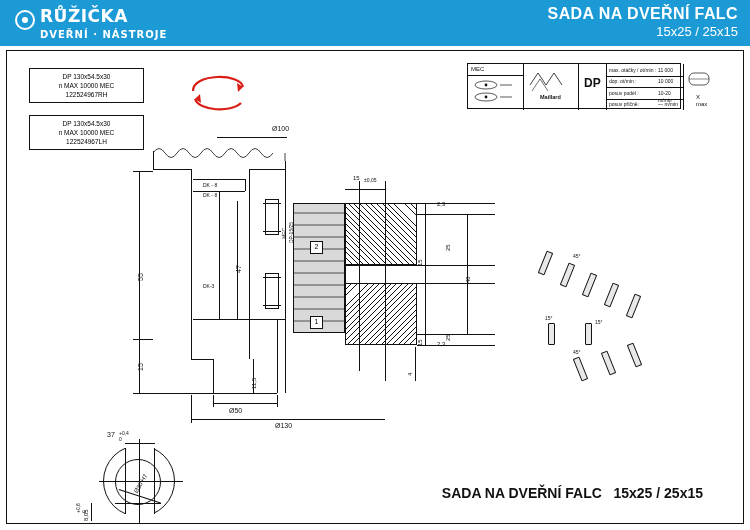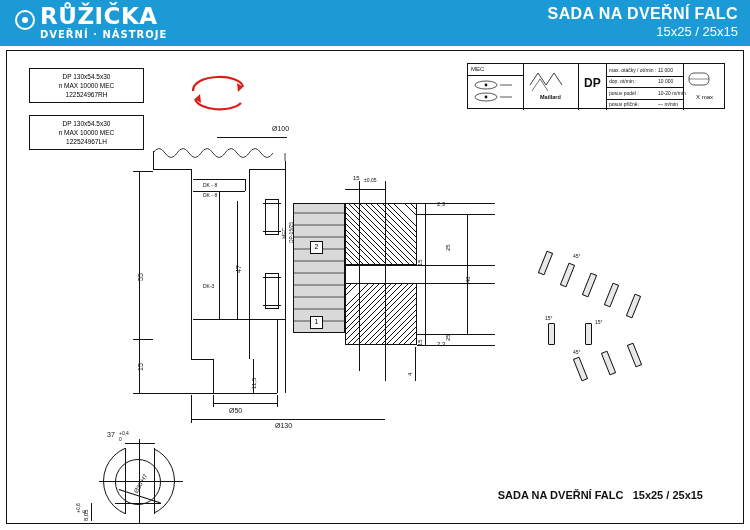--- a/index.html
+++ b/index.html
@@ -11,21 +11,21 @@
     position:relative;
   }
   .page{position:absolute;left:0;top:0;width:750px;height:530px;}
 
   
   .header{
     position:absolute;left:0;top:0;width:750px;height:46px;
     background:#1b9ad6;
   }
   .logo-wrap{position:absolute;left:16px;top:4px;color:#fff;}
-  .logo-main{font-size:23px;font-weight:bold;letter-spacing:.5px;line-height:24px;
+  .logo-main{font-size:17px;font-weight:bold;letter-spacing:.5px;line-height:24px;
     font-family:"DejaVu Sans", sans-serif;}
   .logo-sub{font-size:10px;font-weight:bold;letter-spacing:1px;line-height:12px;margin-top:1px;
     font-family:"DejaVu Sans", sans-serif;}
   .logo-mark{
     position:absolute;left:-2px;top:5px;width:22px;height:22px;
   }
   .title-wrap{position:absolute;right:12px;top:4px;text-align:right;color:#fff;}
   .title-main{font-size:16px;font-weight:bold;letter-spacing:.4px;line-height:19px;}
   .title-sub{font-size:13px;line-height:16px;margin-top:1px;}
 
@@ -71,21 +71,21 @@
   .greyfill{background:#d9d9d9;}
 
   
   .knife{
     position:absolute;background:#e8e8e8;border:1px solid #111;box-sizing:border-box;
     border-radius:1px;
   }
 
   
   .caption{
-    position:absolute;right:40px;bottom:22px;font-size:11px;font-weight:bold;color:#111;margin-top:29px;
+    position:absolute;right:40px;bottom:22px;font-size:14px;font-weight:bold;color:#111;margin-top:29px;
   }
   .caption .sz{font-weight:bold;}
 
   
   .circ{position:absolute;border:1px solid #111;border-radius:50%;box-sizing:border-box;}
   .numbox{position:absolute;border:1px solid #111;background:#fff;font-size:7px;
     text-align:center;line-height:10px;width:11px;height:11px;}
   .ctr{position:absolute;background:#111;}
 </style>
 </head>
@@ -116,21 +116,21 @@
       <div>DP 130x54.5x30</div>
       <div>n MAX 10000 MEC</div>
       <div>122524967RH</div>
     </div>
     <div class="lblbox" style="left:22px;top:64px;width:105px;">
       <div>DP 130x54.5x30</div>
       <div>n MAX 10000 MEC</div>
       <div>122524967LH</div>
     </div>
 
-    <div class="tb" style="left:460px;top:12px;width:258px;height:46px;">
+    <div class="tb" style="left:460px;top:12px;width:214px;height:46px;">
 
       <div class="tbline vl" style="left:55px;top:0;width:1px;height:46px;"></div>
       <div class="tbline vl" style="left:110px;top:0;width:1px;height:46px;"></div>
       <div class="tbline vl" style="left:138px;top:0;width:1px;height:46px;"></div>
       <div class="tbline vl" style="left:215px;top:0;width:1px;height:46px;"></div>
       <div class="tbline hl" style="left:0;top:11px;width:55px;height:1px;"></div>
 
       <div class="tbline hl" style="left:138px;top:11.5px;width:77px;height:1px;"></div>
       <div class="tbline hl" style="left:138px;top:23px;width:77px;height:1px;"></div>
       <div class="tbline hl" style="left:138px;top:34.5px;width:77px;height:1px;"></div>

